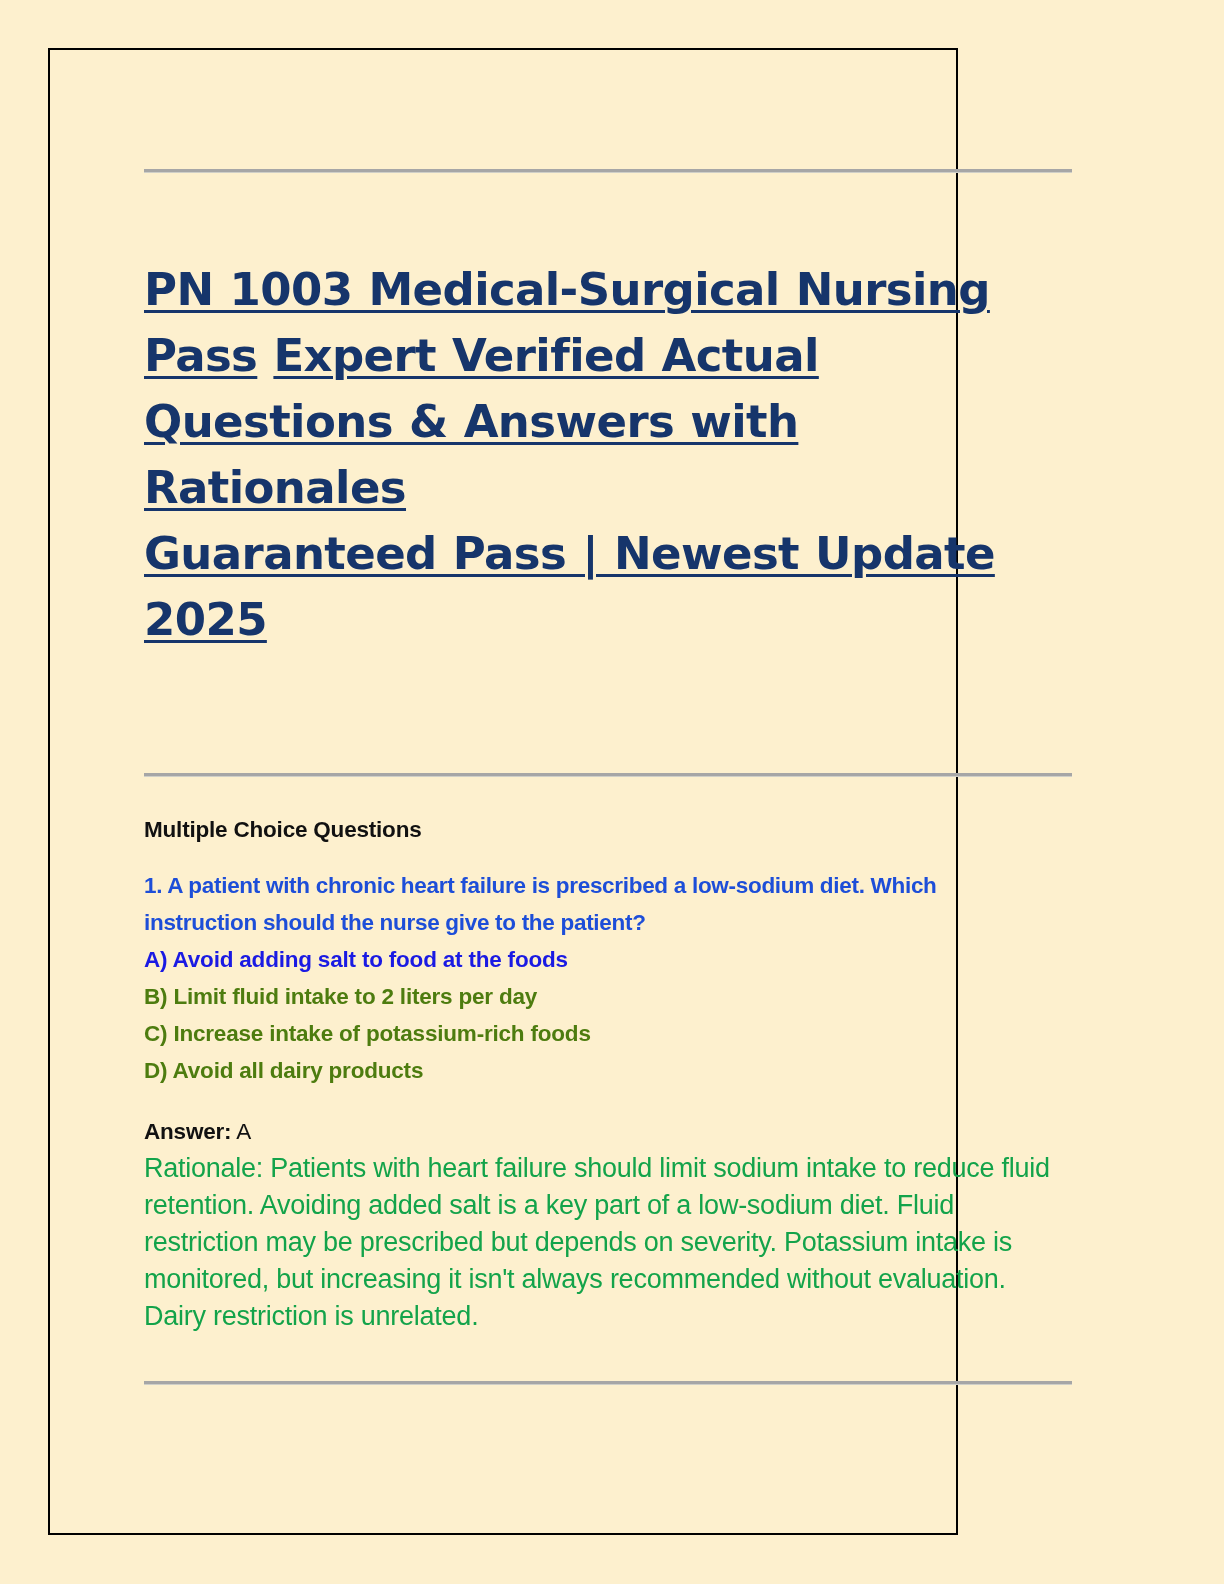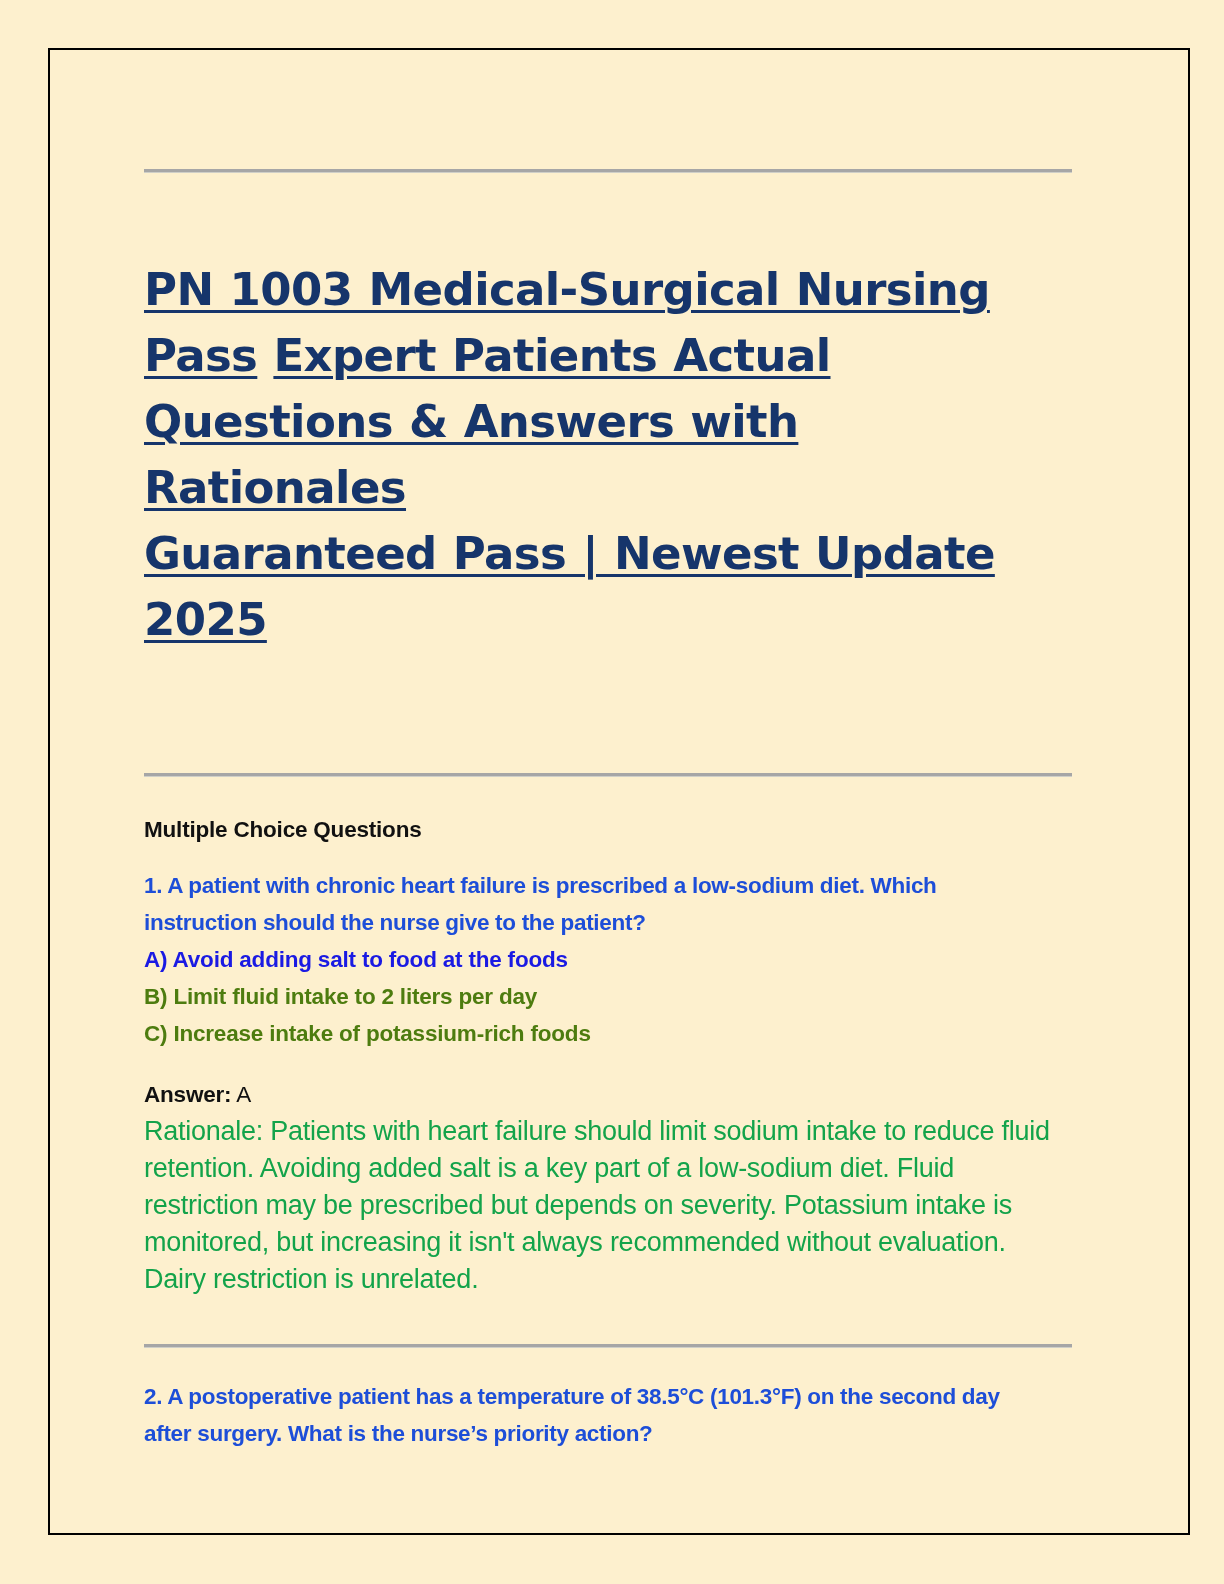--- a/index.html
+++ b/index.html
@@ -13,21 +13,21 @@
     background: #fdf0ce;
     font-family: "Liberation Sans", "DejaVu Sans", sans-serif;
     overflow: hidden;
     position: relative;
   }
 
   .page-frame {
     position: absolute;
     left: 48px;
     top: 48px;
-    width: 1142px;
+    width: 910px;
     height: 1487px;
     border: 2px solid #000000;
     box-sizing: border-box;
     background: #fdf0ce;
   }
 
   .content {
     position: absolute;
     left: 94px;      
     top: 0;
@@ -137,52 +137,52 @@
 
 <div class="page-frame">
   <div class="content">
 
     <div class="hr hr-top"></div>
 
     <div class="title-block">
       <div class="doc-title">
         <a class="lnk" href="#">PN 1003 Medical-Surgical Nursing</a><br>
         <a class="lnk" href="#">Pass</a>
-        <a class="lnk" href="#">Expert Patients Actual</a><br>
+        <a class="lnk" href="#">Expert Verified Actual</a><br>
         <a class="lnk" href="#">Questions &amp; Answers with Rationales</a><br>
         <a class="lnk" href="#">Guaranteed Pass | Newest Update</a><br>
         <a class="lnk" href="#">2025</a>
       </div>
     </div>
 
     <div class="title-gap"></div>
 
     <div class="hr hr-mid"></div>
 
     <div class="section-head">Multiple Choice Questions</div>
 
     <div>
       <div class="q-stem">1. A patient with chronic heart failure is prescribed a low-sodium diet. Which instruction should the nurse give to the patient?</div>
 
       <div class="opt correct">A) Avoid adding salt to food at the foods</div>
       <div class="opt">B) Limit fluid intake to 2 liters per day</div>
       <div class="opt">C) Increase intake of potassium-rich foods</div>
+      <div class="opt">D) Avoid all dairy products</div>
 
       <div class="answer-line">
         <span class="lbl">Answer:</span>
         <span class="val">A</span>
       </div>
 
       <div class="rationale">Rationale: Patients with heart failure should limit sodium intake to reduce fluid retention. Avoiding added salt is a key part of a low-sodium diet. Fluid restriction may be prescribed but depends on severity. Potassium intake is monitored, but increasing it isn't always recommended without evaluation. Dairy restriction is unrelated.</div>
     </div>
 
     <div class="spacer-before-hr"></div>
 
     <div class="hr hr-q2"></div>
 
     <div class="spacer-after-hr"></div>
 
     <div>
-      <div class="q-stem" style="margin-top:0;">2. A postoperative patient has a temperature of 38.5°C (101.3°F) on the second day after surgery. What is the nurse’s priority action?</div>
     </div>
 
   </div>
 </div>
 
 </body></html>

